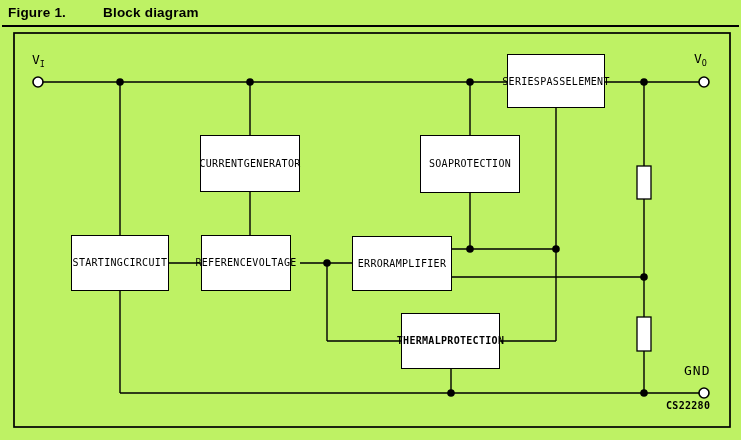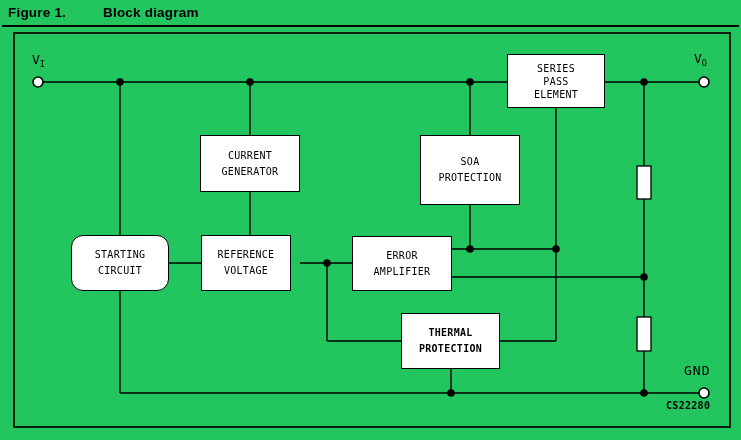--- a/index.html
+++ b/index.html
@@ -1,25 +1,25 @@
 <!DOCTYPE html>
 <html><head>
 <meta charset="utf-8">
 <style>
   html,body{margin:0;padding:0;background:#ffffff;}
-  #page{position:relative;width:741px;height:440px;background:#22c55e;overflow:hidden;
+  #page{position:relative;width:741px;height:440px;background:#bef264;overflow:hidden;
         font-family:"Liberation Sans",sans-serif;color:#000;}
   .fig-label{position:absolute;top:5px;left:8px;font-size:13.5px;font-weight:bold;
              letter-spacing:0.2px;white-space:nowrap;}
   .fig-title{position:absolute;top:5px;left:103px;font-size:13.5px;font-weight:bold;
              letter-spacing:0.2px;white-space:nowrap;}
   .title-rule{position:absolute;top:25px;left:2px;width:737px;height:2px;background:#000;}
   svg{position:absolute;top:0;left:0;}
   .block{position:absolute;box-sizing:border-box;border:1.4px solid #000;background:#fff;
-         display:flex;flex-direction:column;align-items:center;justify-content:center;
+         display:flex;align-items:center;justify-content:center;
          font-family:"DejaVu Sans Mono",monospace;font-size:10px;line-height:16px;
          letter-spacing:0.3px;text-align:left;color:#000;}
   .block.tight{line-height:13px;}
   .term-label{position:absolute;font-family:"DejaVu Sans Mono",monospace;font-size:13px;
               color:#000;white-space:nowrap;}
   .term-label .tsub{font-size:8.5px;vertical-align:-3px;}
   .gnd-label{position:absolute;font-family:"DejaVu Sans Mono",monospace;font-size:13px;
              letter-spacing:1px;color:#000;}
   .code-label{position:absolute;font-family:"DejaVu Sans Mono",monospace;font-size:10px;
               font-weight:bold;letter-spacing:0.3px;color:#000;}
@@ -85,26 +85,26 @@
     <span>SERIES</span>
     <span>PASS</span>
     <span>ELEMENT</span>
   </div>
 
   <div class="block" style="left:200px;top:135px;width:100px;height:57px;">
     <span>CURRENT</span>
     <span>GENERATOR</span>
   </div>
 
-  <div class="block" style="left:420px;top:135px;width:100px;height:70px;">
+  <div class="block" style="left:420px;top:135px;width:100px;height:58px;">
     <span>SOA</span>
     <span>PROTECTION</span>
   </div>
 
-  <div class="block" style="left:71px;top:235px;width:98px;height:56px;border-radius:12px;">
+  <div class="block" style="left:71px;top:235px;width:98px;height:56px;">
     <span>STARTING</span>
     <span>CIRCUIT</span>
   </div>
 
   <div class="block" style="left:201px;top:235px;width:90px;height:56px;">
     <span>REFERENCE</span>
     <span>VOLTAGE</span>
   </div>
 
   <div class="block" style="left:352px;top:236px;width:100px;height:55px;">

